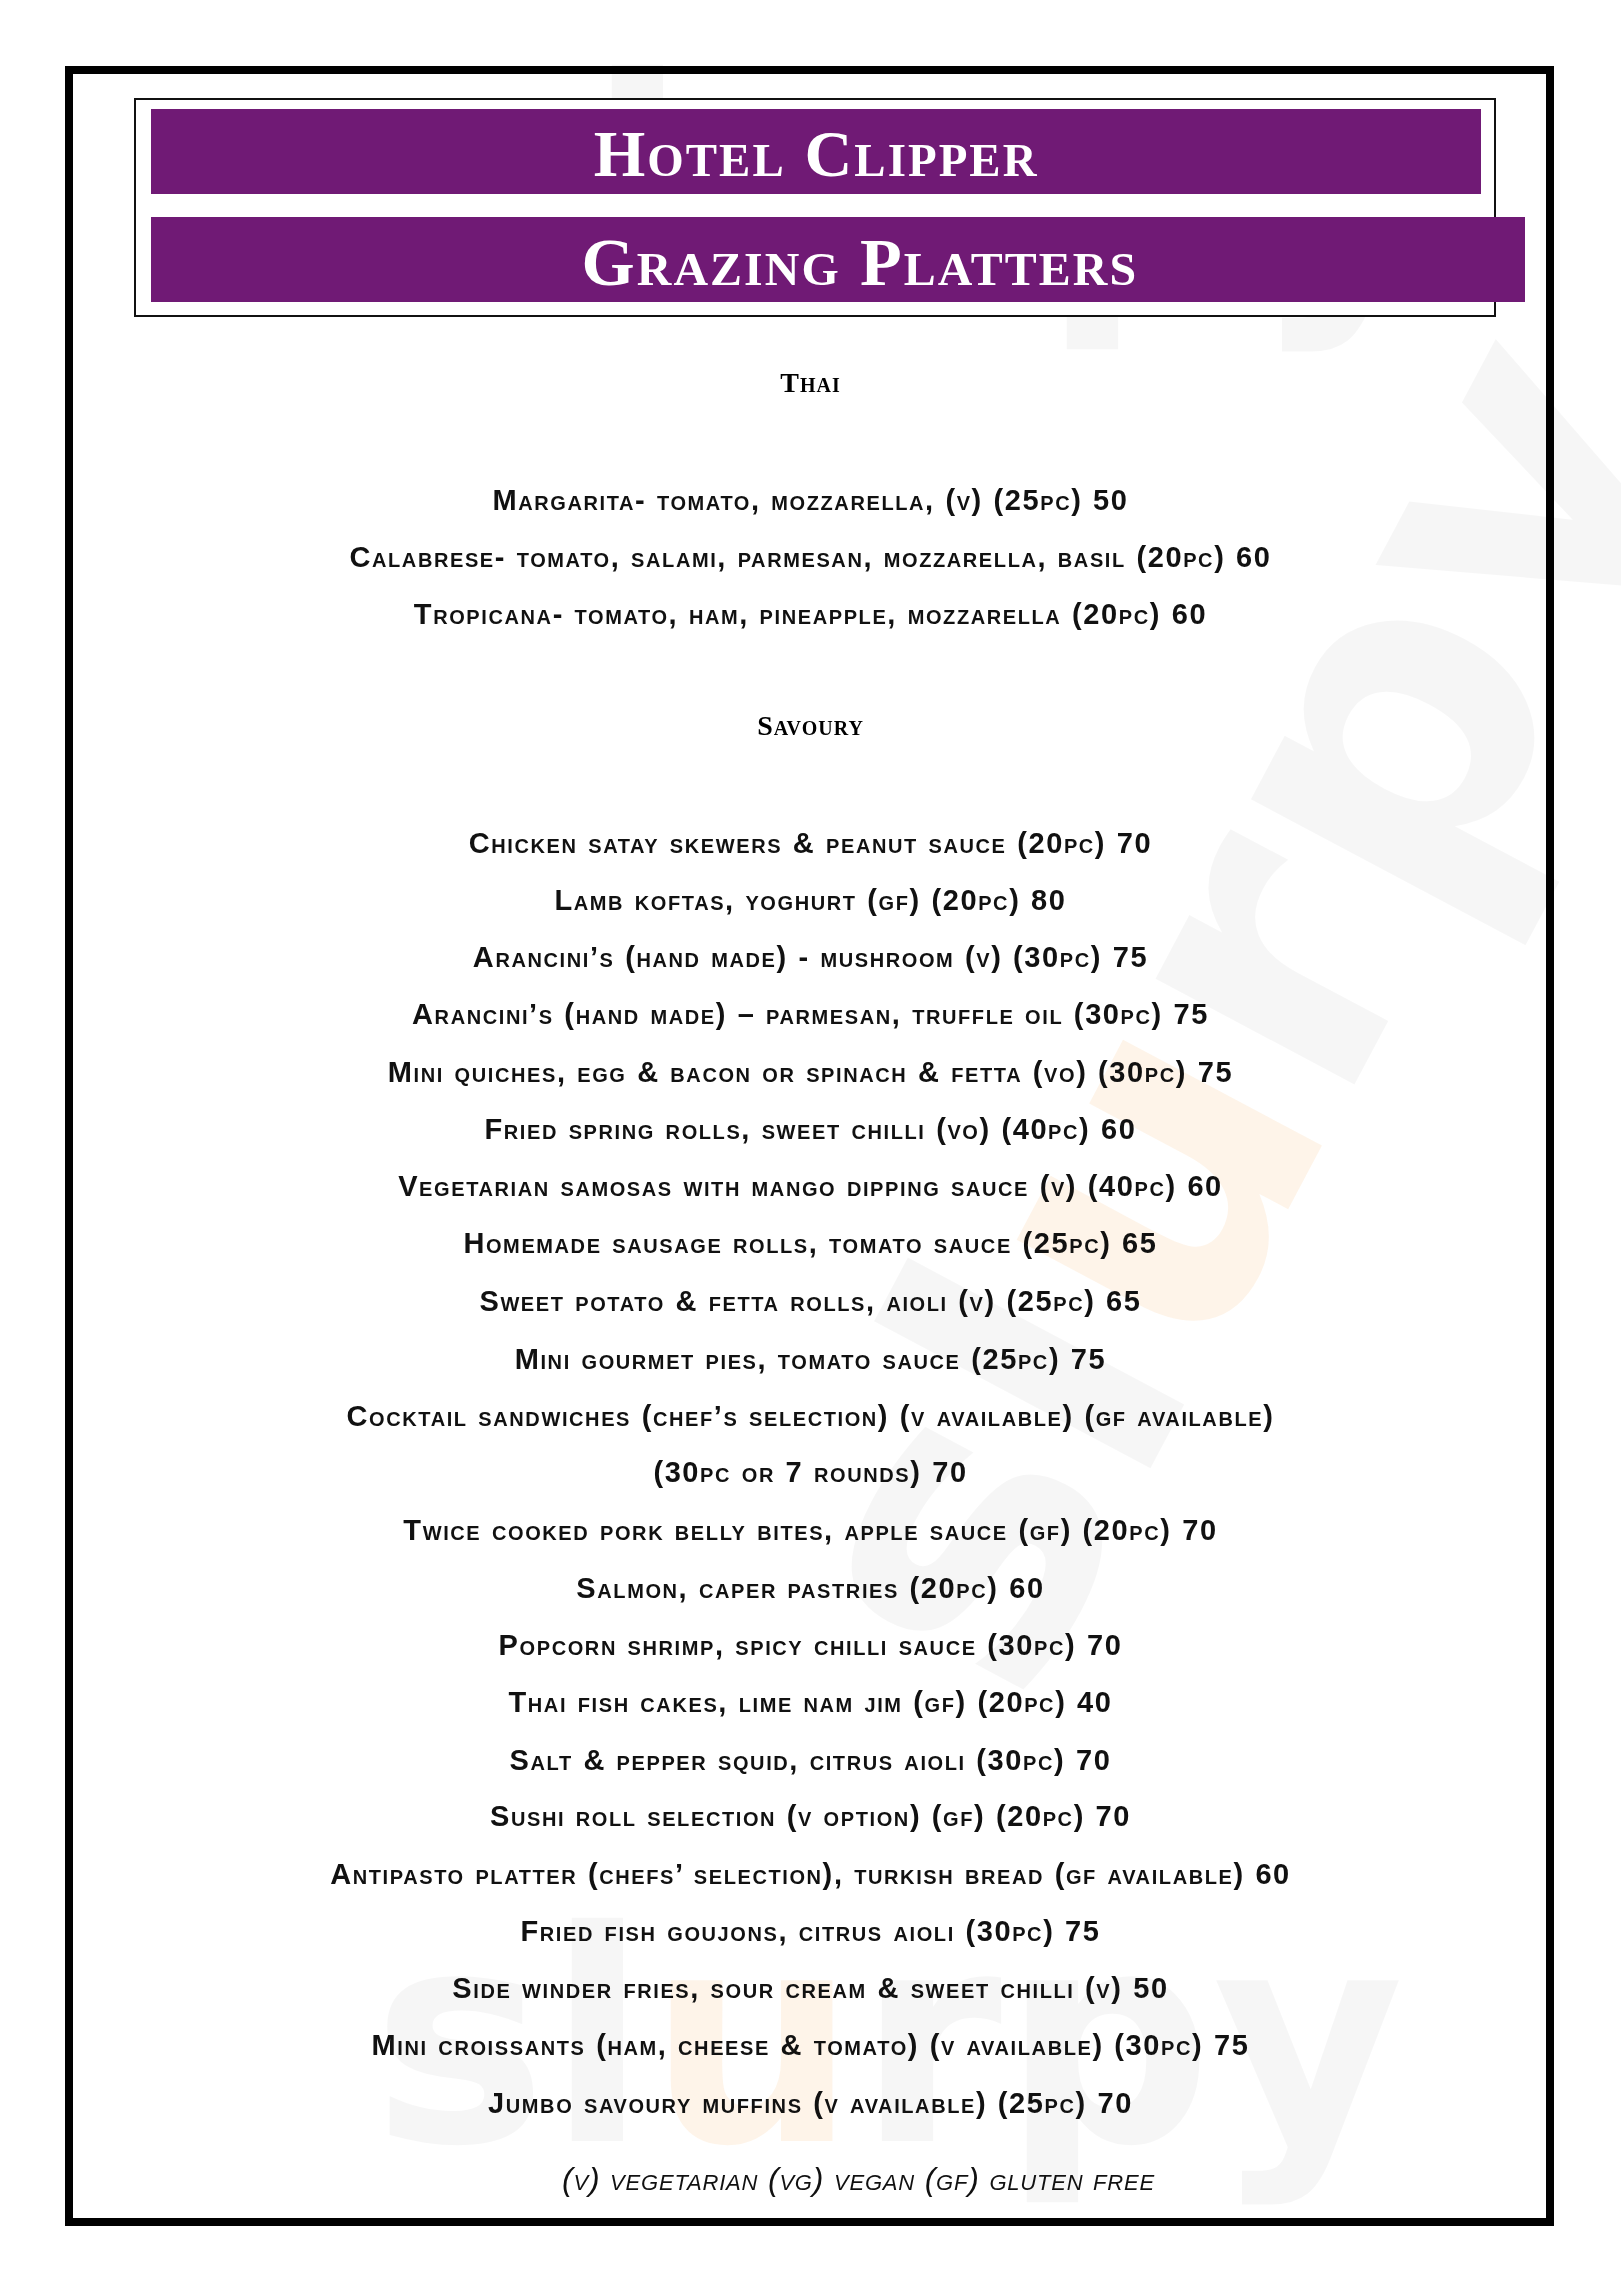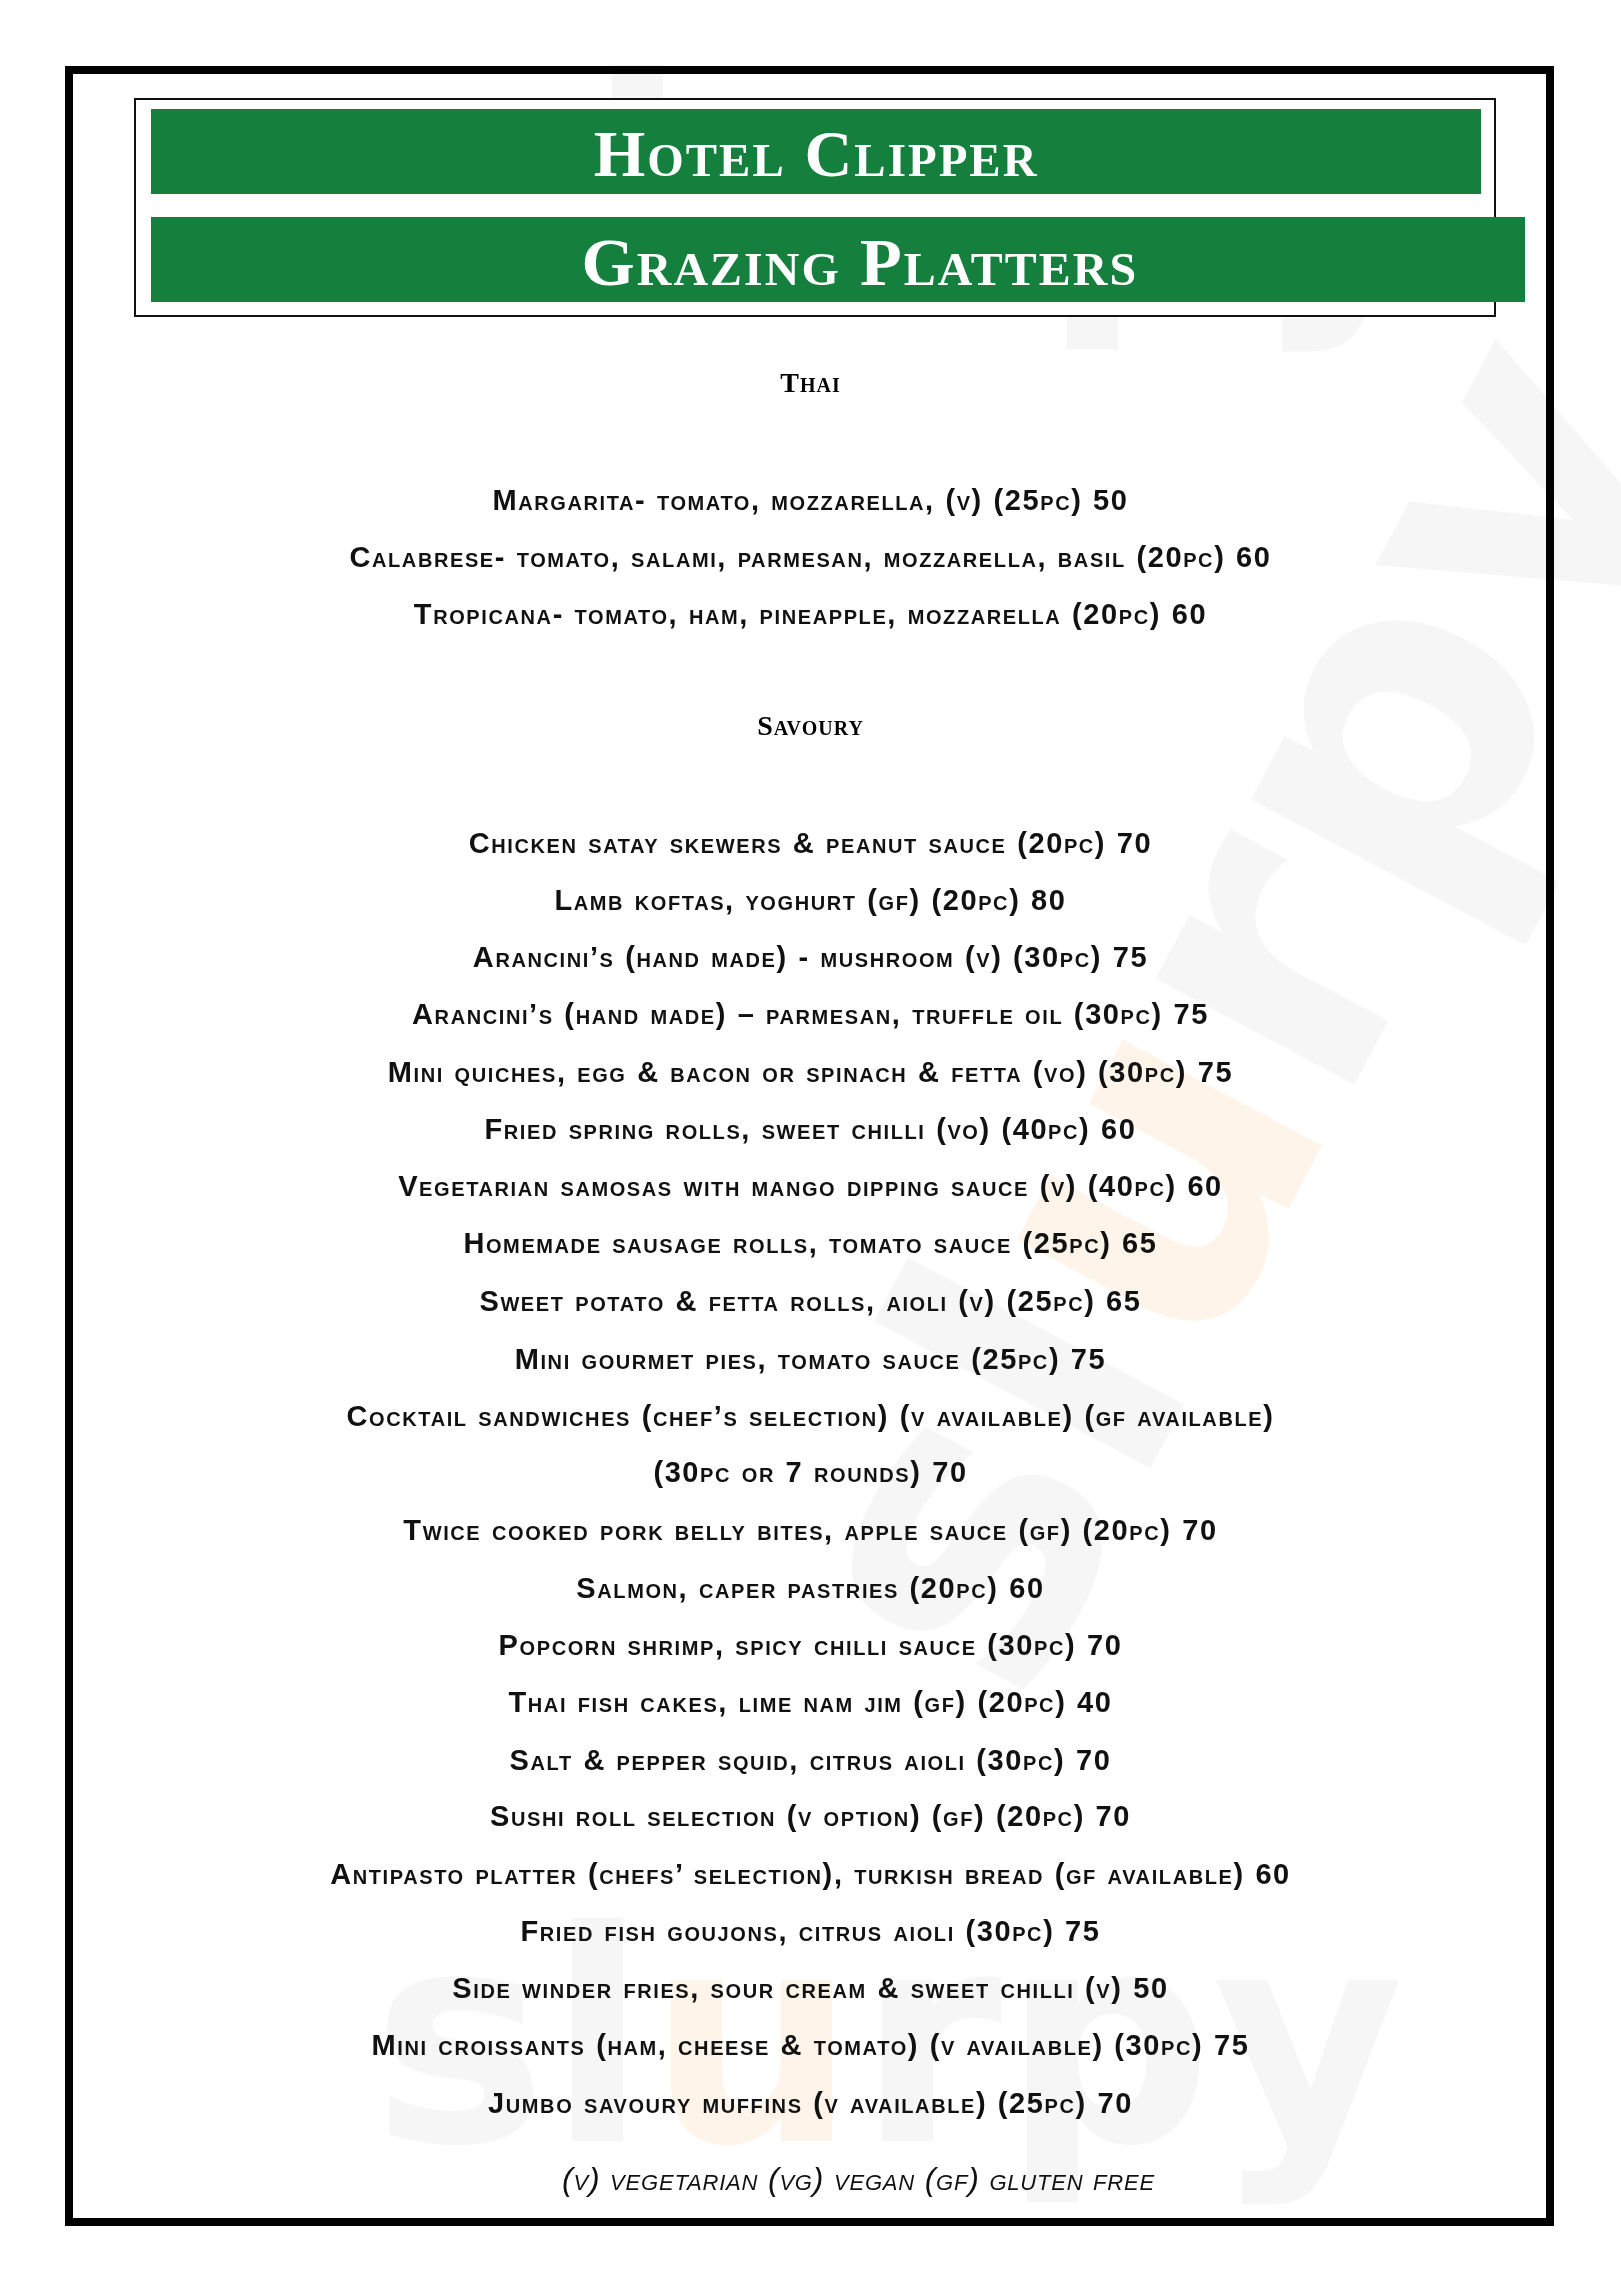--- a/index.html
+++ b/index.html
@@ -32,21 +32,21 @@
     height: 215px;   
     border: 2.5px solid #111;
     box-sizing: content-box;
     background: #fff;
   }
   .title-bar {
     position: absolute;
     left: 151px;
     width: 1330px;   
     height: 85px;
-    background: #15803d;
+    background: #701a75;
     display: flex;
     align-items: center;
     justify-content: center;
   }
   .title-bar.bar-1 { top: 109px; }
   .title-bar.bar-2 { top: 217px; padding-left: 44px; }
   .title-text {
     color: #ffffff;
     font-family: "Liberation Serif", serif;
     font-weight: bold;

